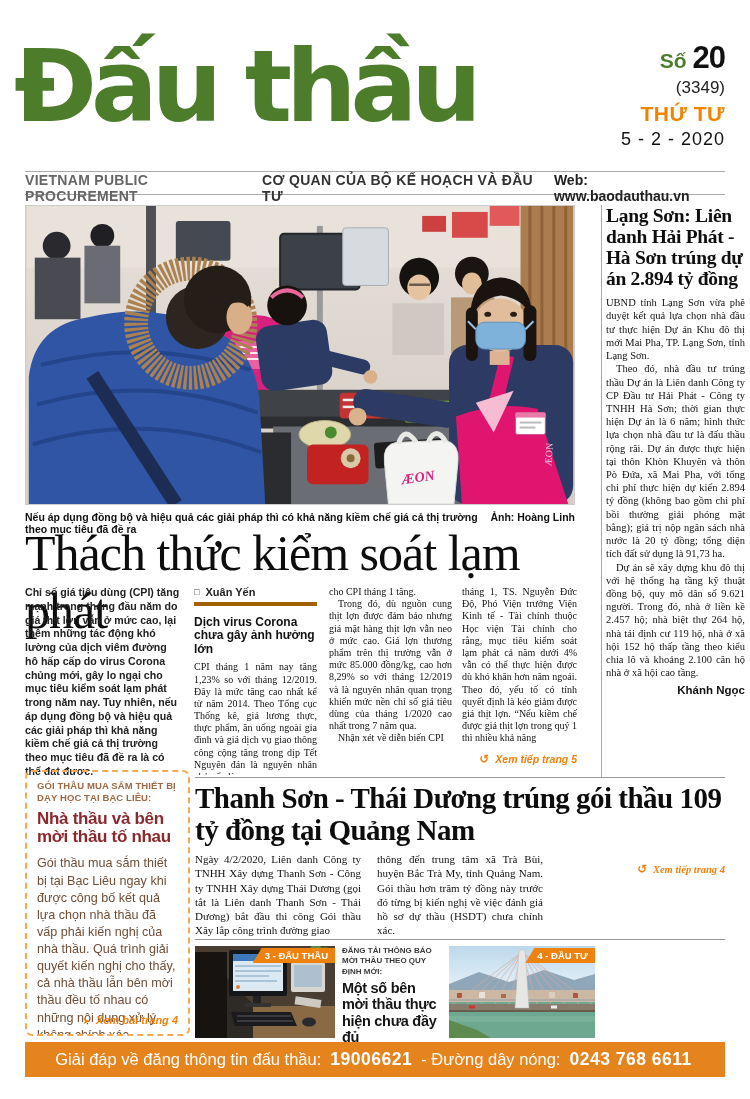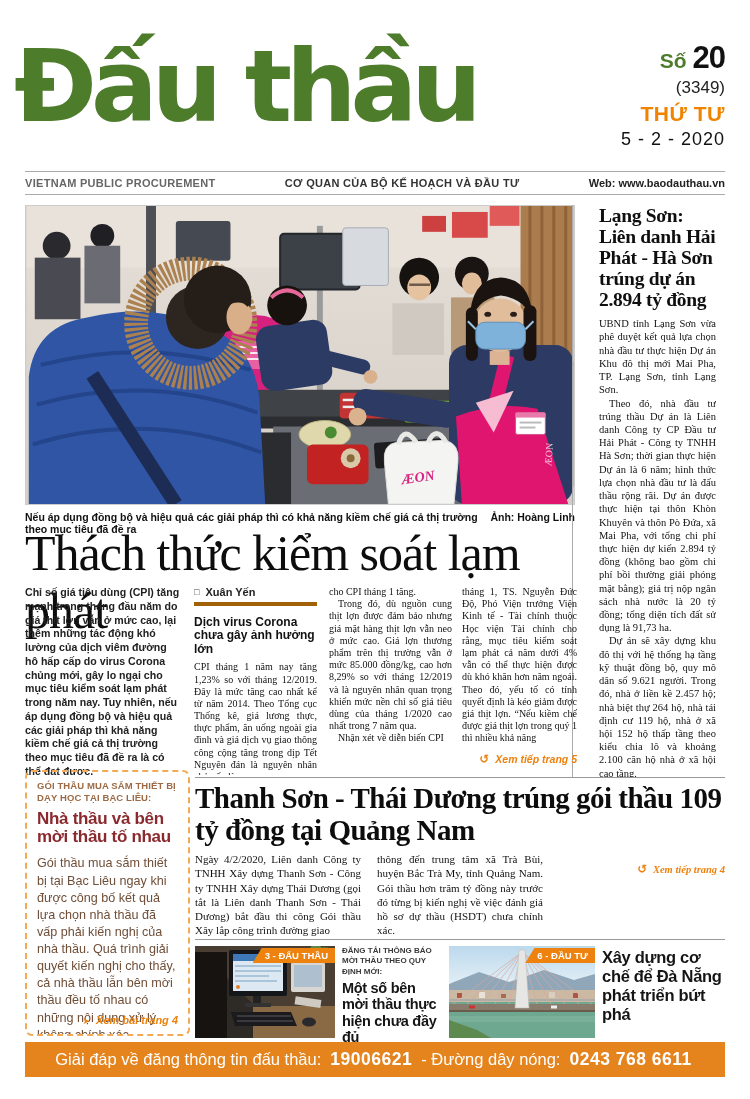--- a/index.html
+++ b/index.html
@@ -13,37 +13,37 @@
           font-size:99px; line-height:1.32; letter-spacing:-6px; color:#4d7c2b; }
   .issue-block { position:absolute; right:25px; top:40px; width:150px; text-align:right; }
   .issue-line1 { font-size:21px; color:#4d7c2b; font-weight:bold; }
   .issue-line1 b { font-size:31px; color:#111; letter-spacing:-1px; }
   .issue-code { font-size:17px; color:#222; margin-top:2px; }
   .weekday { font-size:21px; font-weight:bold; color:#f08300; margin-top:4px; letter-spacing:.5px; }
   .issue-date { font-size:18px; color:#111; margin-top:3px; letter-spacing:1px; }
 
   .tagline-row { position:absolute; left:25px; right:25px; top:171px; height:24px;
                  border-top:1px solid #aaa; border-bottom:1px solid #aaa;
-                 display:flex; align-items:center; justify-content:space-between;
-                 font-size:11px; font-weight:bold; }
+                 display:flex; align-items:flex-start; justify-content:space-between;
+                 font-size:14px; font-weight:bold; }
   .tagline-left { color:#666; letter-spacing:.3px; }
   .tagline-center { color:#333; letter-spacing:.3px; }
   .tagline-right { color:#222; }
 
   
   .main-photo { position:absolute; left:25px; top:205px; width:550px; height:300px;
                 border:1px solid #ccc; background:#d8d3cd; }
   .main-photo svg { display:block; width:100%; height:100%; }
   .caption-row { position:absolute; left:25px; top:511px; width:550px;
                  display:flex; justify-content:space-between; font-size:10.5px; font-weight:bold; color:#111; }
   .caption-credit { white-space:nowrap; margin-left:12px; }
 
   
-  .side-col { position:absolute; left:572px; top:205px; width:144px; height:572px;
-              border-left:1px solid #aaa; padding-left:26px; overflow:hidden; }
+  .side-col { position:absolute; left:601px; top:205px; width:144px; height:572px;
+              border-left:1px solid #aaa; padding-left:4px; overflow:hidden; }
   .side-headline { font-family:"Liberation Serif", serif; font-weight:bold;
                    font-size:19.5px; line-height:1.08; color:#0f0f0f; letter-spacing:-.3px; }
   .side-body { margin-top:7px; font-family:"Liberation Serif", serif; font-size:10.5px;
                line-height:1.26; text-align:justify; color:#111; }
   .side-body p + p { text-indent:10px; }
   .side-byline { margin-top:4px; text-align:right; font-weight:bold; font-size:11.5px; color:#111; }
 
   
   .main-headline { position:absolute; left:25px; top:524px; width:550px; text-align:left;
                    font-family:"Liberation Serif", serif; font-weight:normal; font-size:50px;
@@ -398,23 +398,22 @@
         <line x1="73" y1="6" x2="60" y2="58"></line>
           <line x1="73" y1="6" x2="88" y2="58"></line>
         <line x1="73" y1="6" x2="102" y2="58"></line>
           <line x1="73" y1="6" x2="116" y2="58"></line>
         <line x1="73" y1="6" x2="130" y2="58"></line>
           <line x1="73" y1="6" x2="143" y2="58"></line>
       </g>
       <polygon points="70,4 76,4 80,62 66,62" fill="#e6e6e4" stroke="#b8b8b4" stroke-width=".5"></polygon>
       <polygon points="0,92 0,74 28,84 42,92" fill="#5d8a4f"></polygon>
     </svg>
-    <div class="teaser-badge">6 - ĐẦU TƯ</div>
-  </div>
-  <div class="teaser-headline2">Xây dựng cơ chế để Đà Nẵng phát triển bứt phá</div>
+    <div class="teaser-badge">4 - ĐẦU TƯ</div>
+  </div>
 
   <div class="footer-bar">
     <span>Giải đáp về đăng thông tin đấu thầu:</span>
     <b>19006621</b>
     <span>- Đường dây nóng:</span>
     <b>0243 768 6611</b>
   </div>
 
 </div>
 

